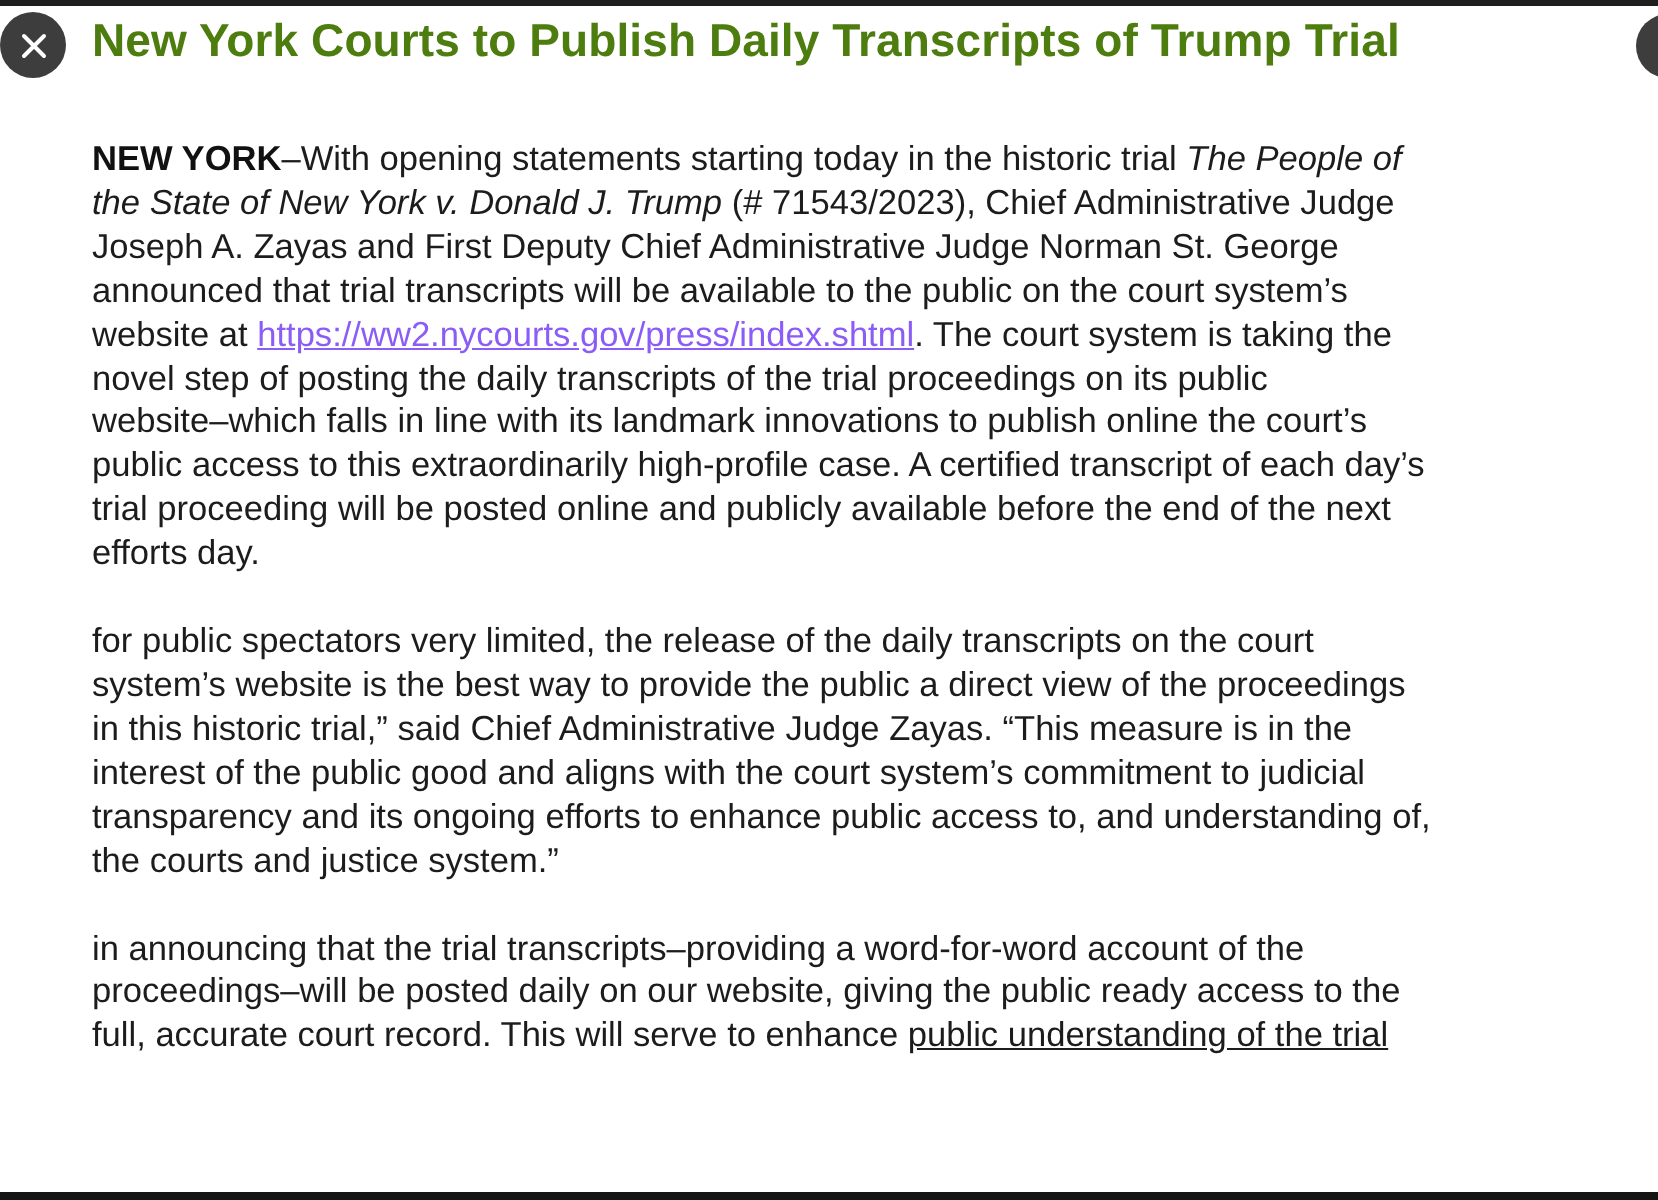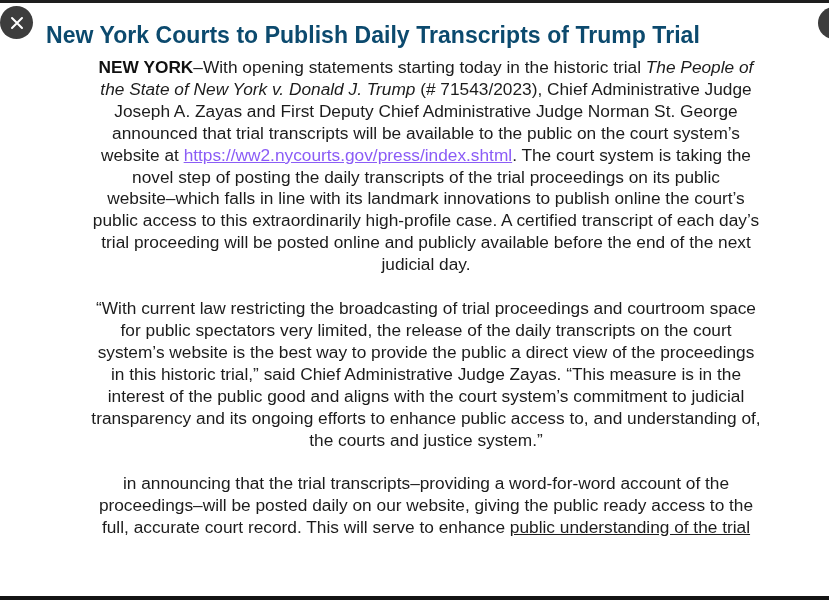--- a/index.html
+++ b/index.html
@@ -41,39 +41,38 @@
     .close-btn svg { display: block; }
     .right-circle {
       position: absolute;
       left: 818px; top: 7px;
       width: 32px; height: 32px;
       border-radius: 50%;
       background: #3d3d3d;
     }
     .title {
       position: absolute;
-      left: 46px; top: 22px;
+      left: 46px; top: 7px;
       margin: 0;
       font-size: 23px;
       font-weight: bold;
-      color: #0c4a6e;
+      color: #4d7c0f;
       white-space: nowrap;
       letter-spacing: 0.05px;
     }
     .article {
       position: absolute;
       left: 46px; top: 57px;
       width: 760px;
     }
     .para {
-      margin: 0 0 22px 0;
+      margin: 12px 0 22px 0;
       font-size: 17.3px;
       line-height: 21.9px;
       color: #1c1c1c;
-      text-align: center;
     }
     .line { display: block; white-space: nowrap; }
     .dateline { font-weight: bold; color: #111; }
     .case-name { font-style: italic; }
     .link { color: #8b5cf6; text-decoration: underline; cursor: pointer; }
     .underlined { text-decoration: underline; }
   </style>
 </head>
 <body>
 
@@ -94,25 +93,24 @@
   <p class="para">
     <span class="line"><span class="dateline">NEW YORK</span><span>–With opening statements starting today in the historic trial </span><span class="case-name">The People of</span></span>
     <span class="line"><span class="case-name">the State of New York v. Donald J. Trump</span><span> (# 71543/2023), Chief Administrative Judge</span></span>
     <span class="line">Joseph A. Zayas and First Deputy Chief Administrative Judge Norman St. George</span>
     <span class="line">announced that trial transcripts will be available to the public on the court system’s</span>
     <span class="line"><span>website at </span><a class="link">https://ww2.nycourts.gov/press/index.shtml</a><span>. The court system is taking the</span></span>
     <span class="line">novel step of posting the daily transcripts of the trial proceedings on its public</span>
     <span class="line">website–which falls in line with its landmark innovations to publish online the court’s</span>
     <span class="line">public access to this extraordinarily high-profile case. A certified transcript of each day’s</span>
     <span class="line">trial proceeding will be posted online and publicly available before the end of the next</span>
-    <span class="line">judicial day.</span>
+    <span class="line">efforts day.</span>
   </p>
 
   <p class="para">
-    <span class="line">“With current law restricting the broadcasting of trial proceedings and courtroom space</span>
     <span class="line">for public spectators very limited, the release of the daily transcripts on the court</span>
     <span class="line">system’s website is the best way to provide the public a direct view of the proceedings</span>
     <span class="line">in this historic trial,” said Chief Administrative Judge Zayas. “This measure is in the</span>
     <span class="line">interest of the public good and aligns with the court system’s commitment to judicial</span>
     <span class="line">transparency and its ongoing efforts to enhance public access to, and understanding of,</span>
     <span class="line">the courts and justice system.”</span>
   </p>
 
   <p class="para">
     <span class="line">in announcing that the trial transcripts–providing a word-for-word account of the</span>

